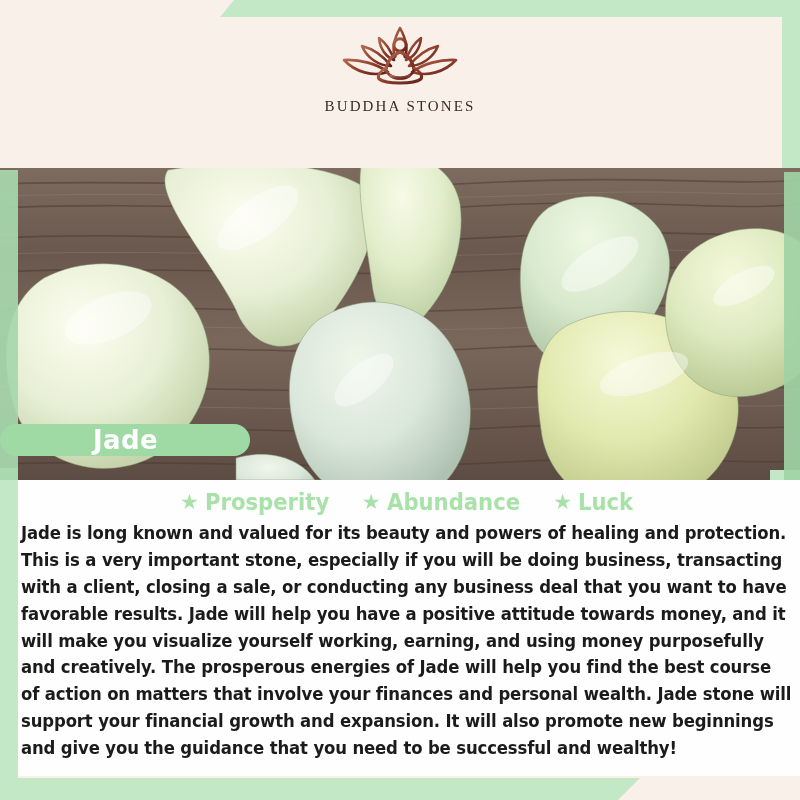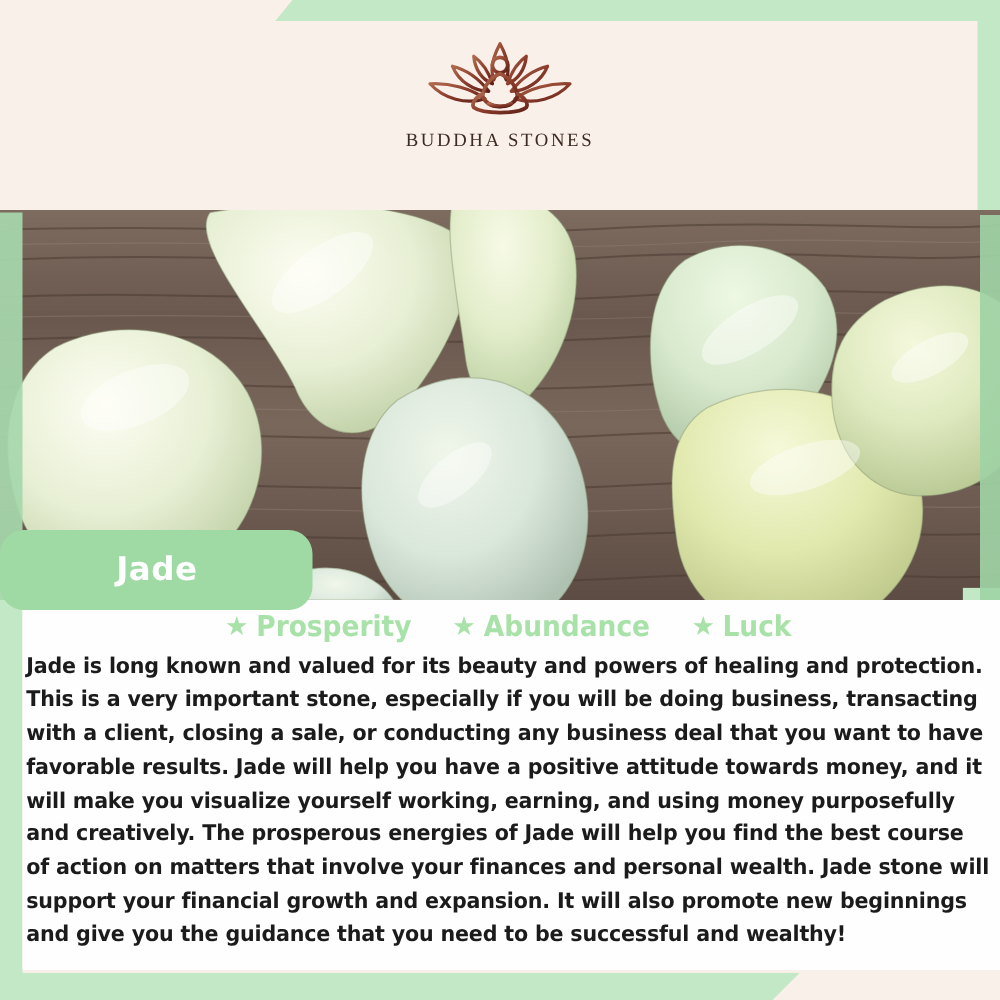--- a/index.html
+++ b/index.html
@@ -78,21 +78,21 @@
   }
 
   
   .brand {
     position: absolute;
     top: 14px; left: 0; right: 0;
     height: 108px;
     display: flex;
     flex-direction: column;
     align-items: center;
-    justify-content: flex-end;
+    justify-content: center;
     z-index: 3;
   }
   .logo-mark { width: 130px; height: 74px; display:block; }
   .brand-name {
     margin-top: 2px;
     font-family: "Liberation Serif", serif;
     font-size: 15px;
     letter-spacing: 2.1px;
     color: #3c2a24;
     font-weight: 400;
@@ -106,21 +106,21 @@
     overflow: hidden;
     z-index: 2;
     background: #6b5a50;
   }
   .photo-wrap svg { display: block; width: 800px; height: 312px; }
 
   
   .stone-label {
     position: absolute;
     top: 424px; left: 0;
-    width: 250px; height: 64px;
+    width: 250px; height: 32px;
     background: #9fd9a4;
     display: flex;
     align-items: center;
     z-index: 6;
     border-radius: 19px;
   }
   .stone-label-text {
     margin-left: 93px;
     color: #ffffff;
     font-family: "DejaVu Sans", sans-serif;

